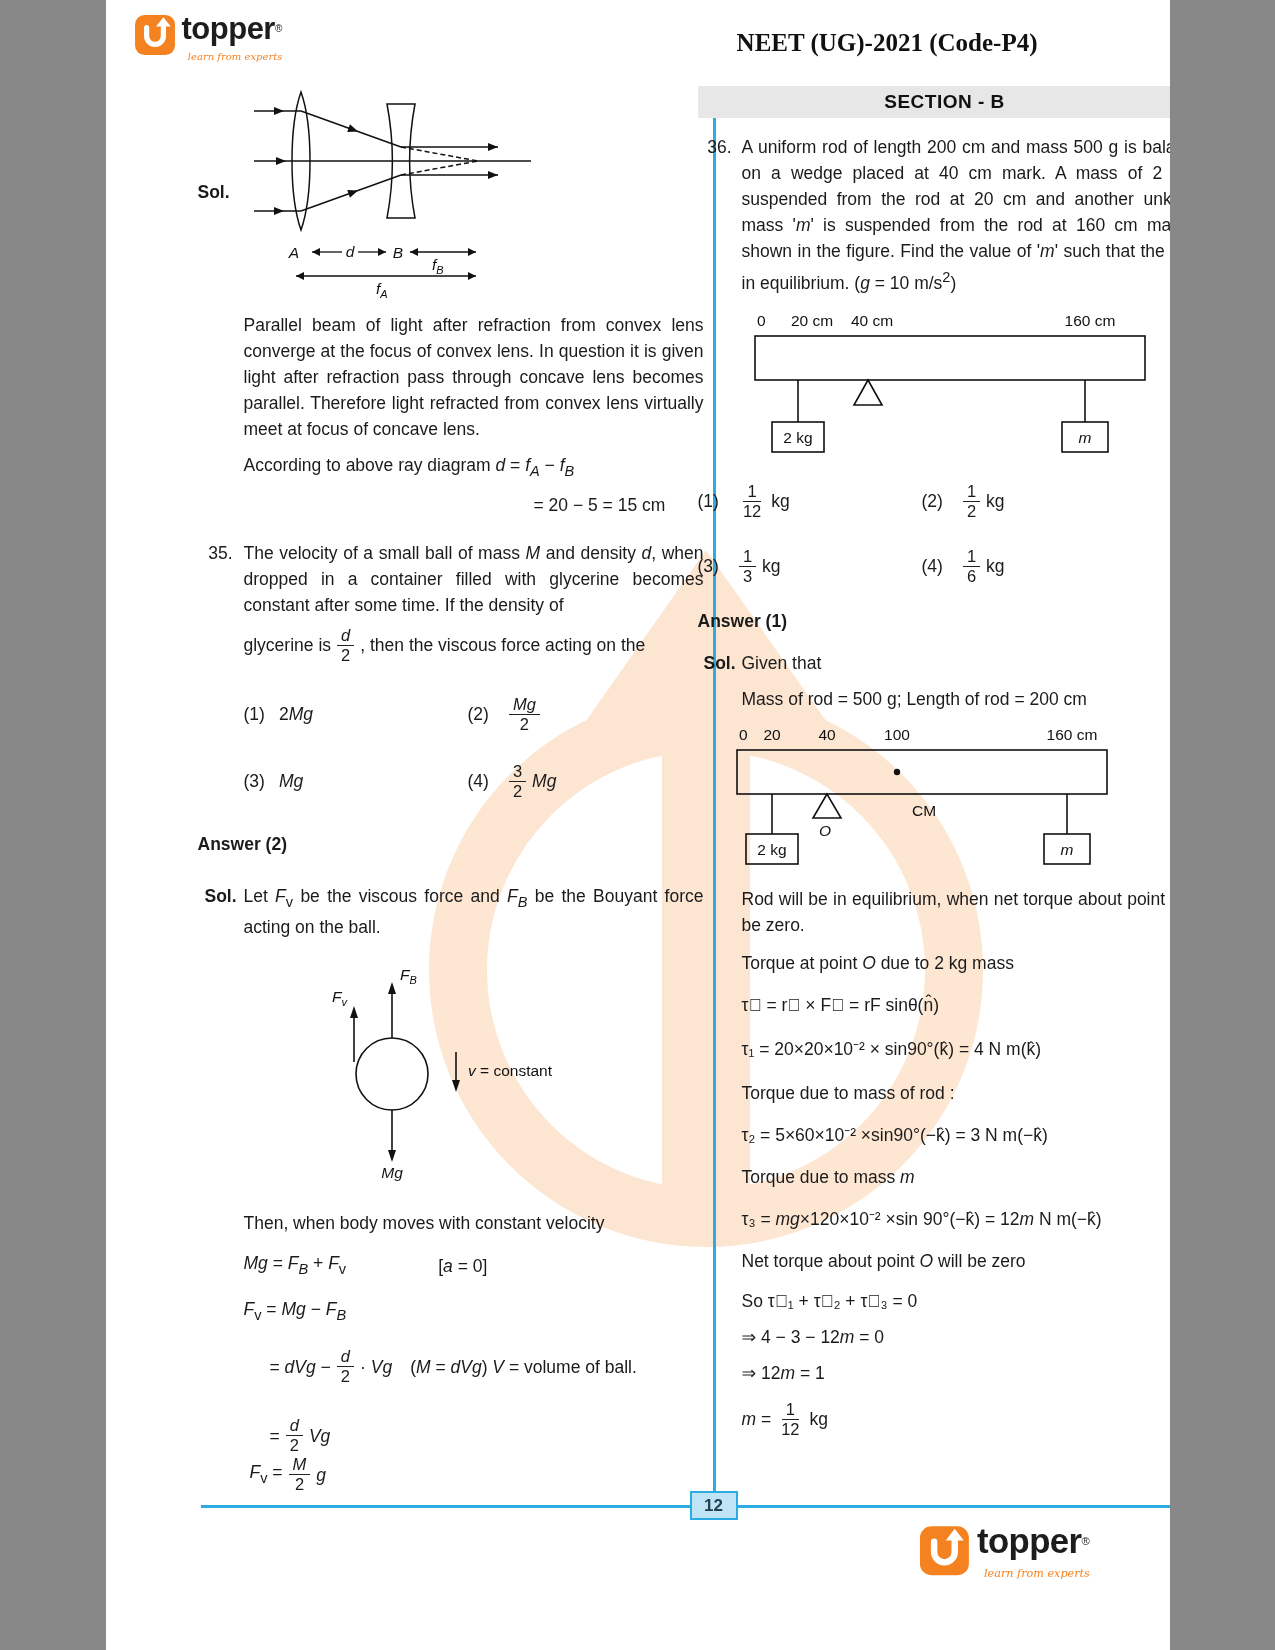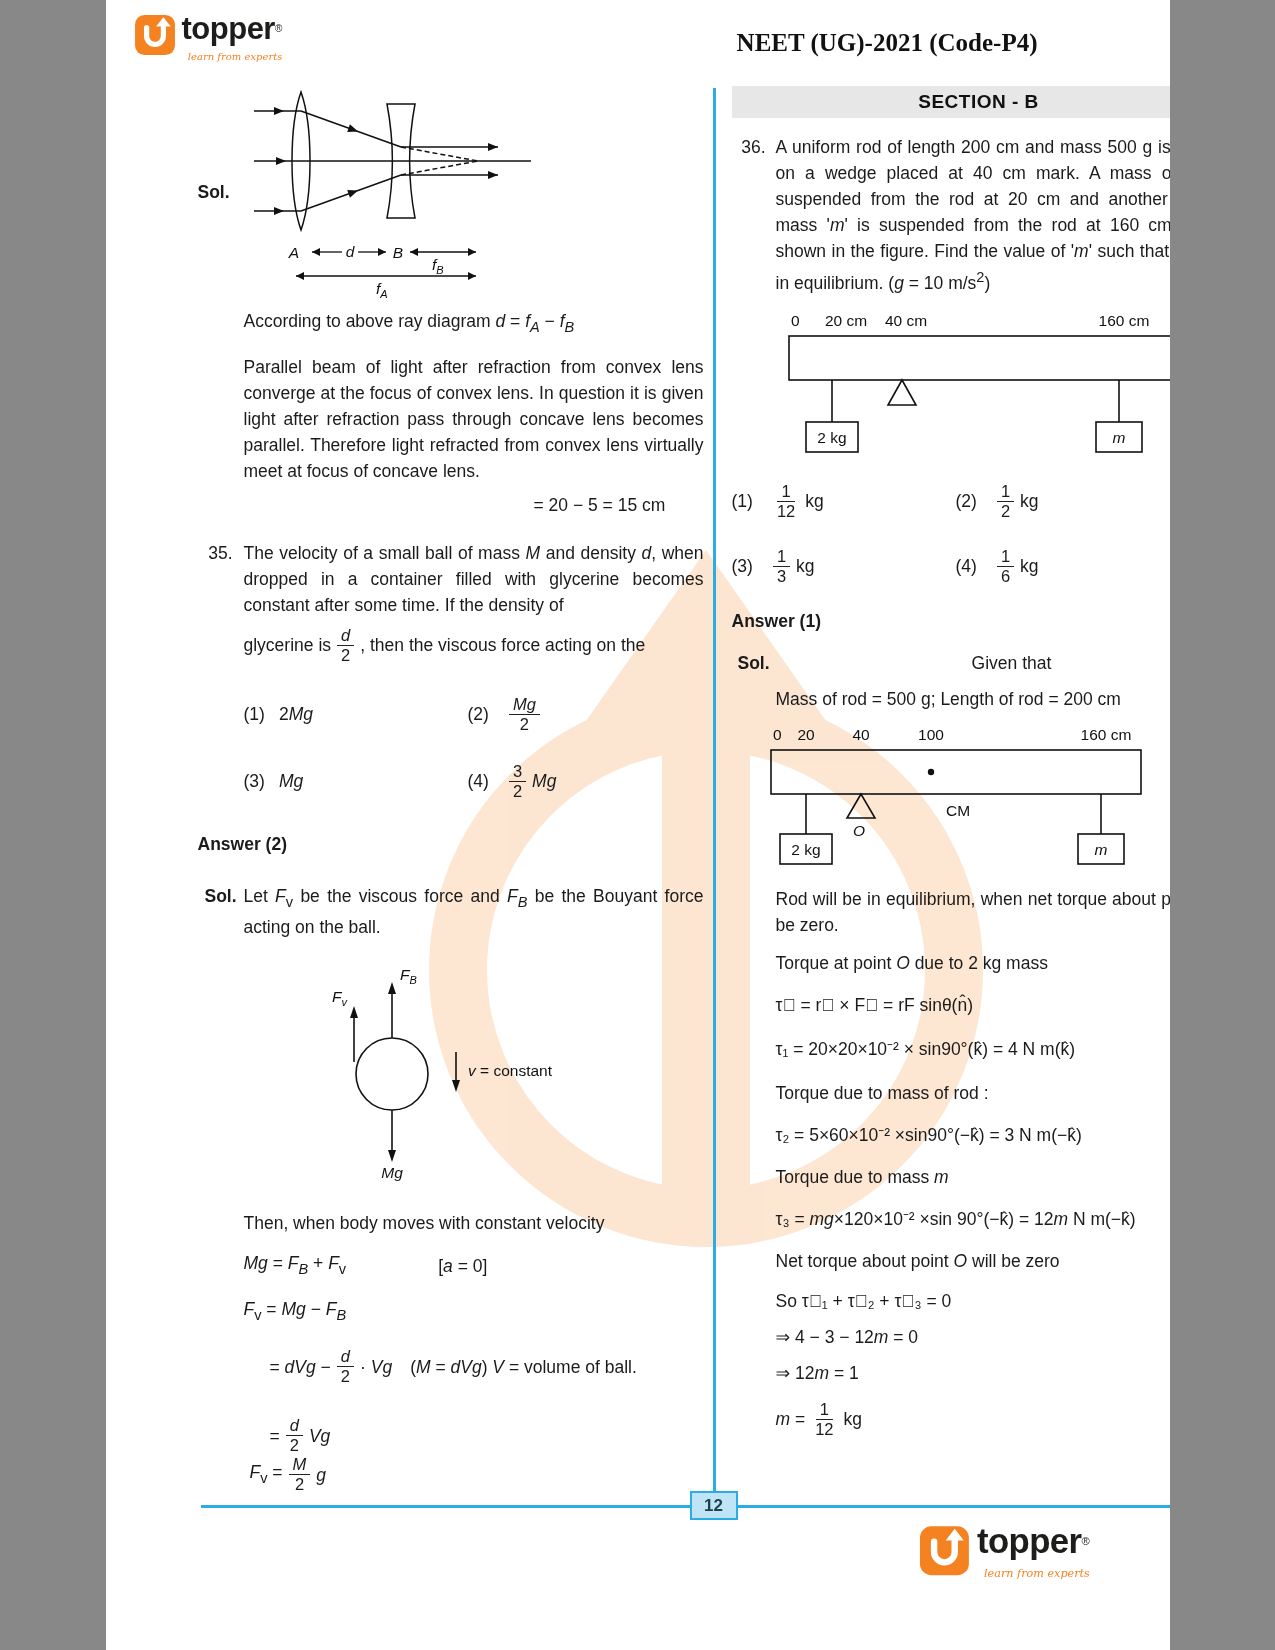--- a/index.html
+++ b/index.html
@@ -24,21 +24,21 @@
   .h-rule   { position:absolute; left:95px; top:1505px; width:1085px; height:3px; background:#2BACE2; }
   .page-box { position:absolute; left:584px; top:1491px; width:48px; height:29px;
               background:#BFE4F6; border:2px solid #2BACE2; text-align:center;
               font-weight:bold; font-size:17px; line-height:25px; color:#24404f; z-index:3; }
   .footer-logo { position:absolute; right:80px; top:1525px; transform:scale(1.12); transform-origin:right top; }
   
   .watermark { position:absolute; left:300px; top:520px; z-index:0; pointer-events:none; }
   
   .col { position:absolute; top:86px; z-index:1; }
   .col-left  { left:92px;  width:506px; }
-  .col-right { left:626px; width:516px; }
+  .col-right { left:592px; width:516px; }
   .qrow { display:flex; align-items:flex-start; }
   .qnum { width:46px; flex:none;text-align:center; }
   .qbody { flex:1; text-align:justify; }
   .indent { margin-left:46px; }
   .bold { font-weight:bold; }
   .jp { text-align:justify; }
   .flexline { display:flex; align-items:center; }
   .sol-row { display:flex; align-items:center; }
   .sol-label { width:48px; font-weight:bold; flex:none; }
   .answer { font-weight:bold; }
@@ -147,22 +147,22 @@
           <polygon points="222,186 230,190 222,194"></polygon>
         </g>
         <text x="48" y="172" text-anchor="middle" font-style="italic">A</text>
         <text x="104" y="171" text-anchor="middle" font-style="italic">d</text>
         <text x="152" y="172" text-anchor="middle" font-style="italic">B</text>
         <text x="186" y="184" font-style="italic"><tspan>f</tspan><tspan dy="4" font-size="11">B</tspan></text>
         <text x="130" y="208" font-style="italic"><tspan>f</tspan><tspan dy="4" font-size="11">A</tspan></text>
       </svg>
     </div>
 
+    <p class="indent jp" style="margin-top:14px">Parallel beam of light after refraction from convex lens converge at the focus of convex lens. In question it is given light after refraction pass through concave lens becomes parallel. Therefore light refracted from convex lens virtually meet at focus of concave lens.</p>
     <p class="indent" style="margin-top:10px">According to above ray diagram <i>d</i> = <i>f</i><sub><i>A</i></sub> − <i>f</i><sub><i>B</i></sub></p>
-    <p class="indent jp" style="margin-top:14px">Parallel beam of light after refraction from convex lens converge at the focus of convex lens. In question it is given light after refraction pass through concave lens becomes parallel. Therefore light refracted from convex lens virtually meet at focus of concave lens.</p>
     <p style="margin-left:336px; margin-top:8px">= 20 − 5 = 15 cm</p>
 
     <div class="qrow" style="margin-top:22px">
       <div class="qnum">35.</div>
       <div class="qbody">
         <div class="jp">The velocity of a small ball of mass <i>M</i> and density <i>d</i>, when dropped in a container filled with glycerine becomes constant after some time. If the density of</div>
         <div class="flexline" style="margin-top:8px">
           <span>glycerine is</span>
           <span class="frac">
               <span class="num"><i>d</i></span>
@@ -321,21 +321,21 @@
             <span class="den">6</span>
           </span>
         <span>kg</span>
       </div>
     </div>
 
     <div class="answer" style="margin-top:22px">Answer (1)</div>
 
     <div class="qrow" style="margin-top:16px">
       <div class="qnum bold" style="width:44px">Sol.</div>
-      <div class="qbody" style="text-align:center">Given that</div>
+      <div class="qbody" style="text-align:left">Given that</div>
     </div>
     <div style="margin-left:44px; margin-top:10px">Mass of rod = 500 g; Length of rod = 200 cm</div>
 
     <svg class="diagram" style="margin:10px 0 0 24px" width="430" height="150" viewBox="0 0 430 150">
       <g stroke="#111" stroke-width="1.6" fill="none">
         <rect x="15" y="28" width="370" height="44"></rect>
         <line x1="50" y1="72" x2="50" y2="112"></line>
         <line x1="345" y1="72" x2="345" y2="112"></line>
         <polygon points="105,72 91,96 119,96"></polygon>
         <rect x="24" y="112" width="52" height="30"></rect>

